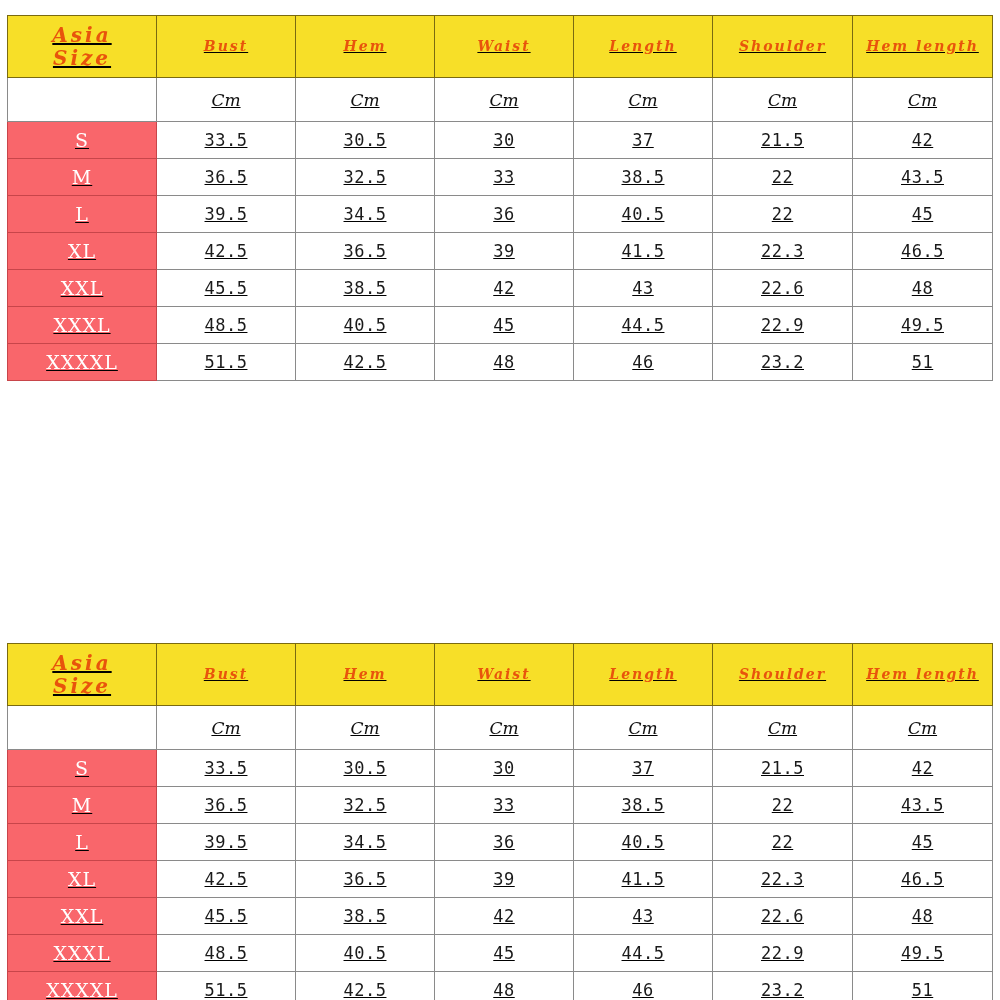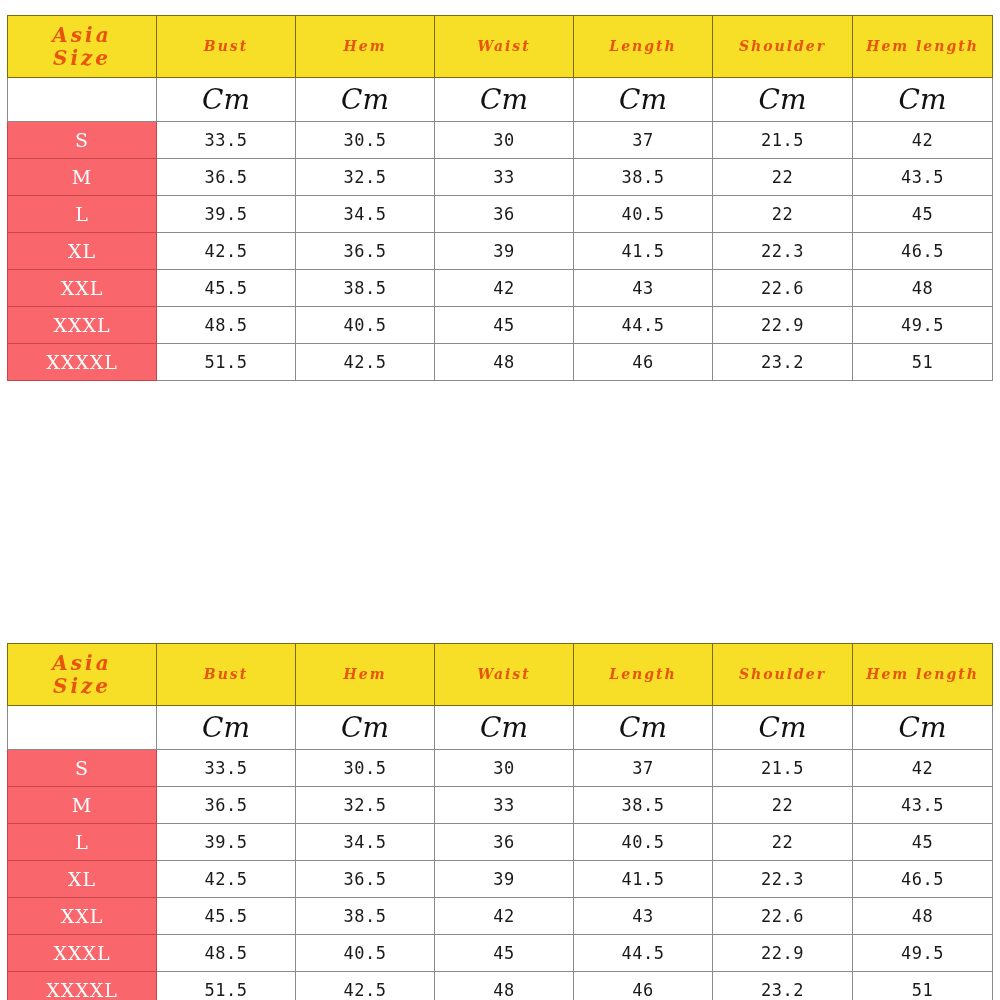--- a/index.html
+++ b/index.html
@@ -22,20 +22,21 @@
     width: 986px;
   }
   .chart-wrap.top  { top: 15px; }
   .chart-wrap.bottom { top: 643px; }
 
   table.size-table {
     border-collapse: collapse;
     width: 986px;
     table-layout: fixed;
     background: #3b82f6;
+    text-decoration: underline;
   }
 
   table.size-table td,
   table.size-table th {
     border: 1px solid #8a8a8a;
     padding: 0;
     text-align: center;
     vertical-align: middle;
   }
 
@@ -63,21 +64,21 @@
     letter-spacing: 3px;
   }
 
   
   tr.unit-row { height: 44px; }
   tr.unit-row td {
     background: #ffffff;
     color: #111111;
     font-family: "DejaVu Serif", "Liberation Serif", serif;
     font-style: italic;
-    font-size: 28px;
+    font-size: 17px;
     border-color: #8a8a8a;
   }
   tr.unit-row td.empty-cell { background: #ffffff; }
 
   
   tr.data-row { height: 37px; }
   tr.data-row td.size-cell {
     background: #F9666B;
     color: #ffffff;
     font-family: "DejaVu Serif", "Liberation Serif", serif;

